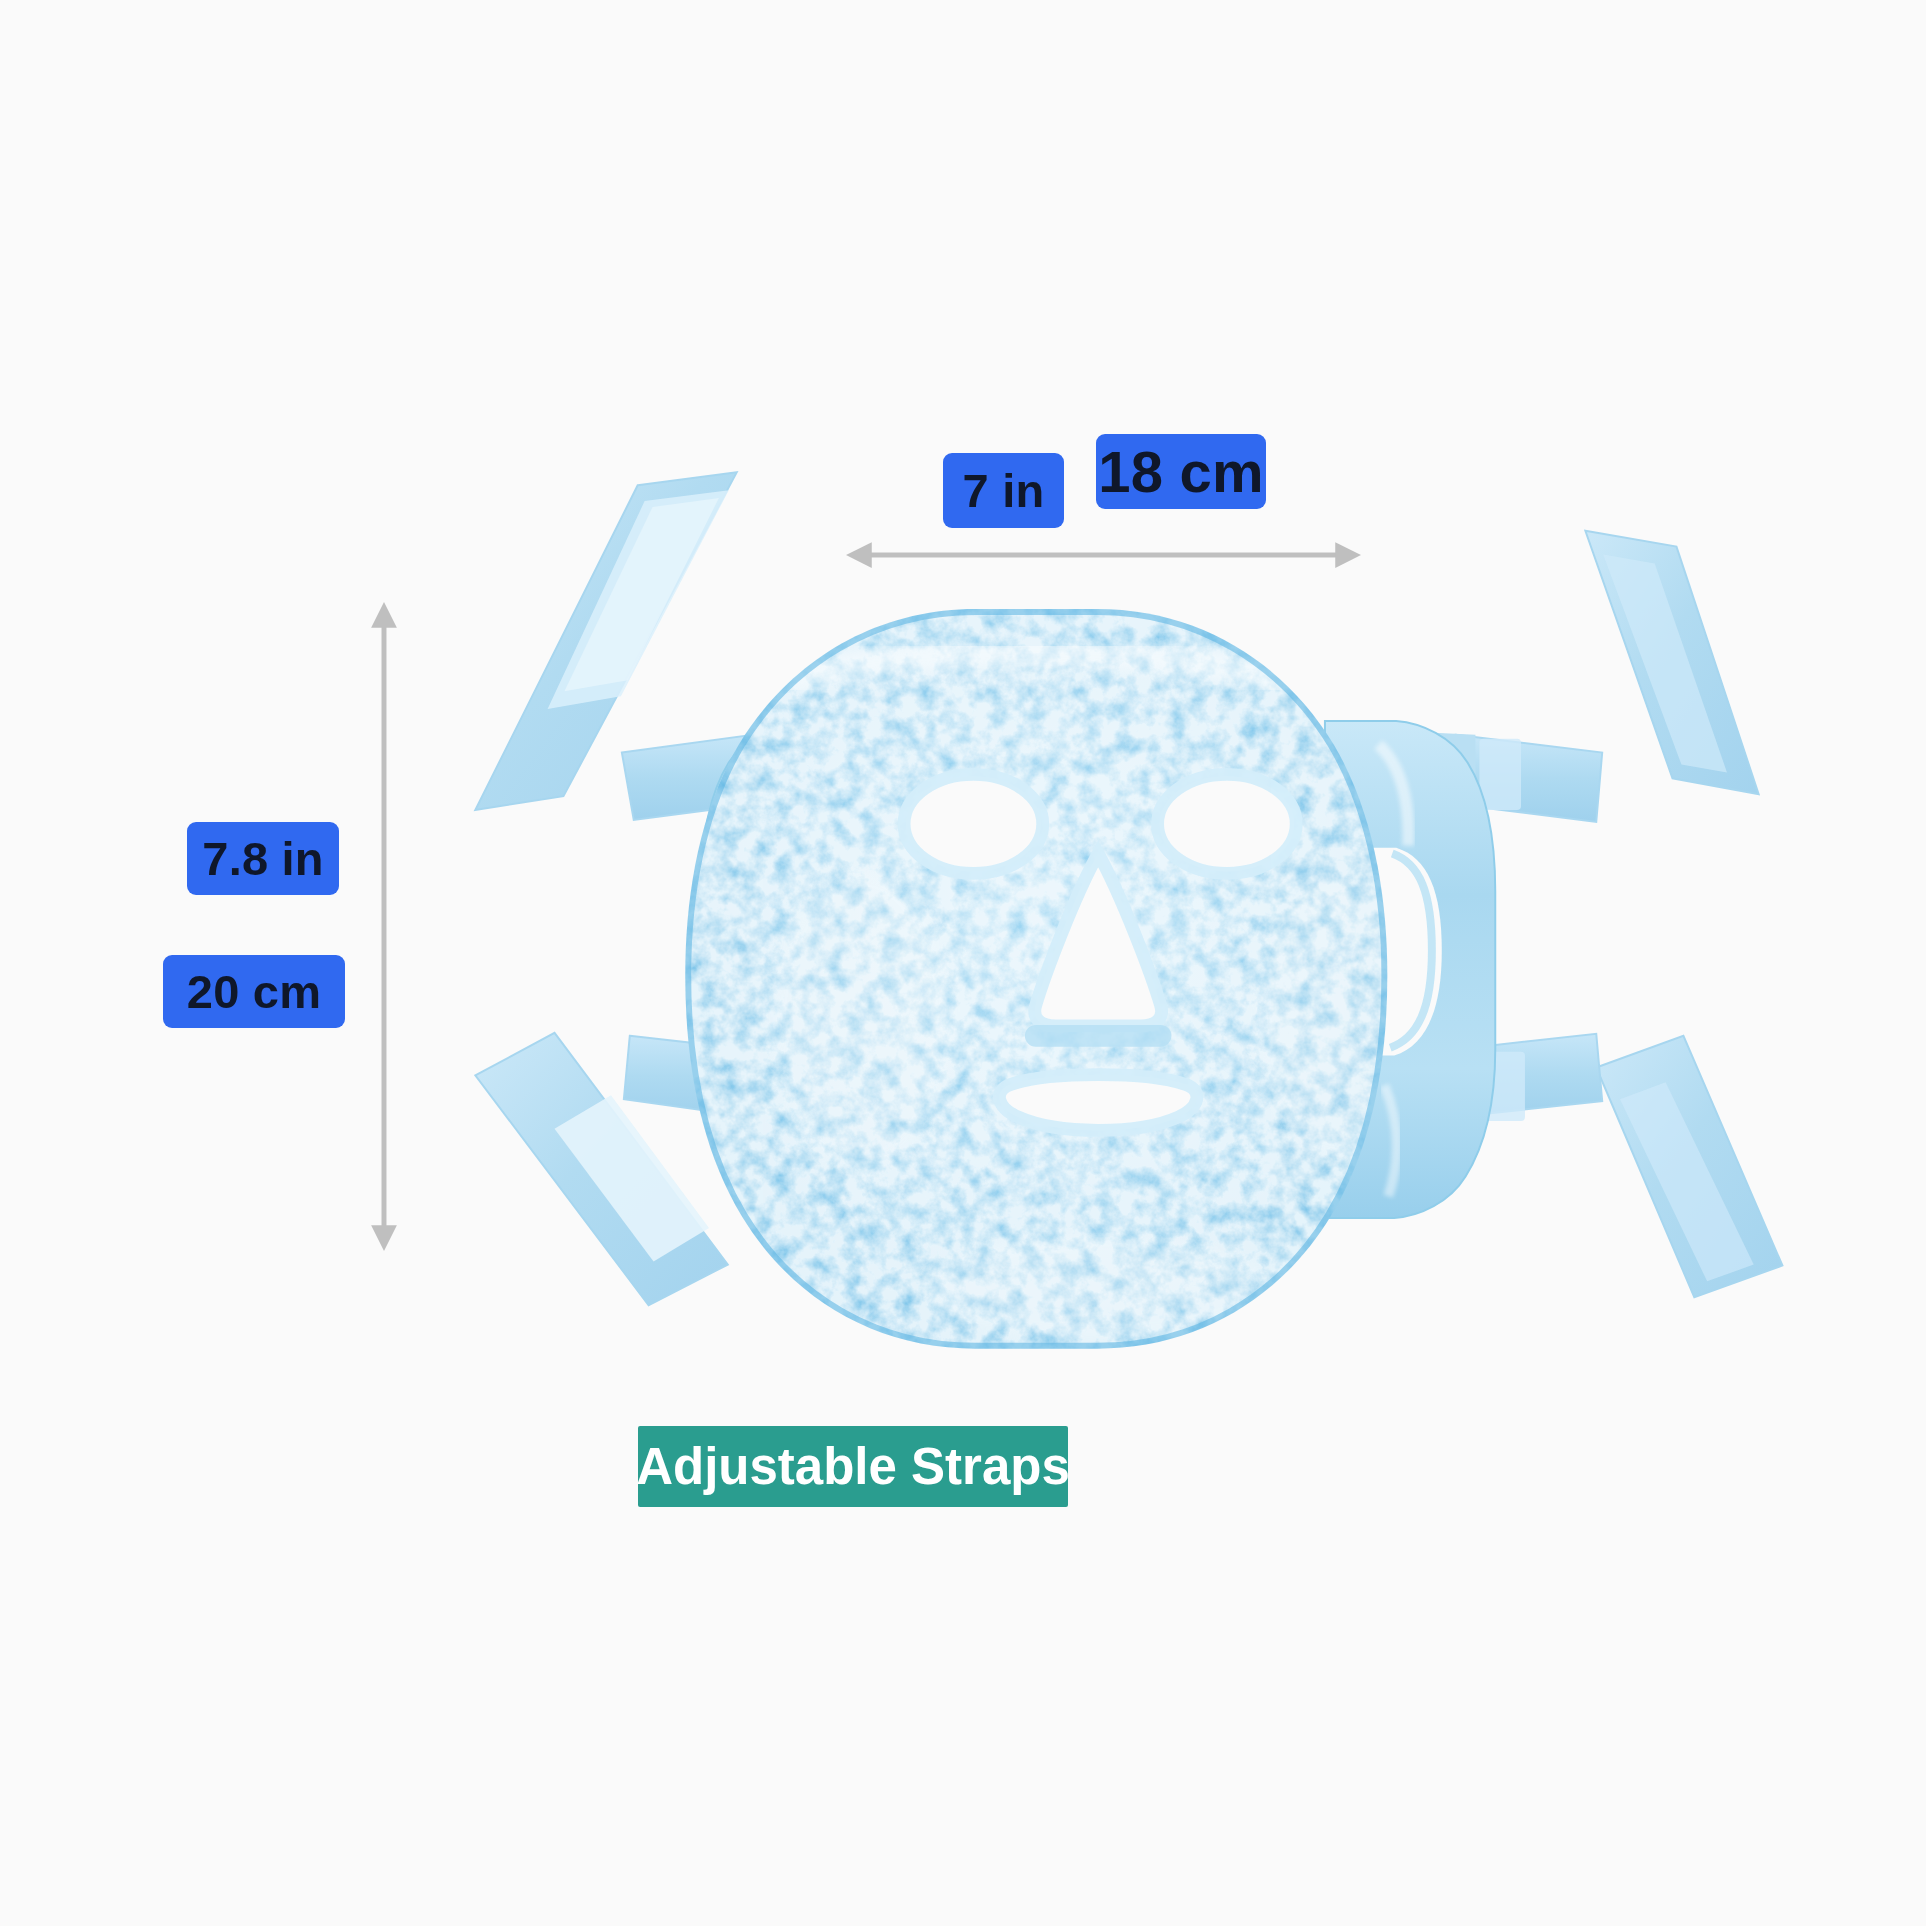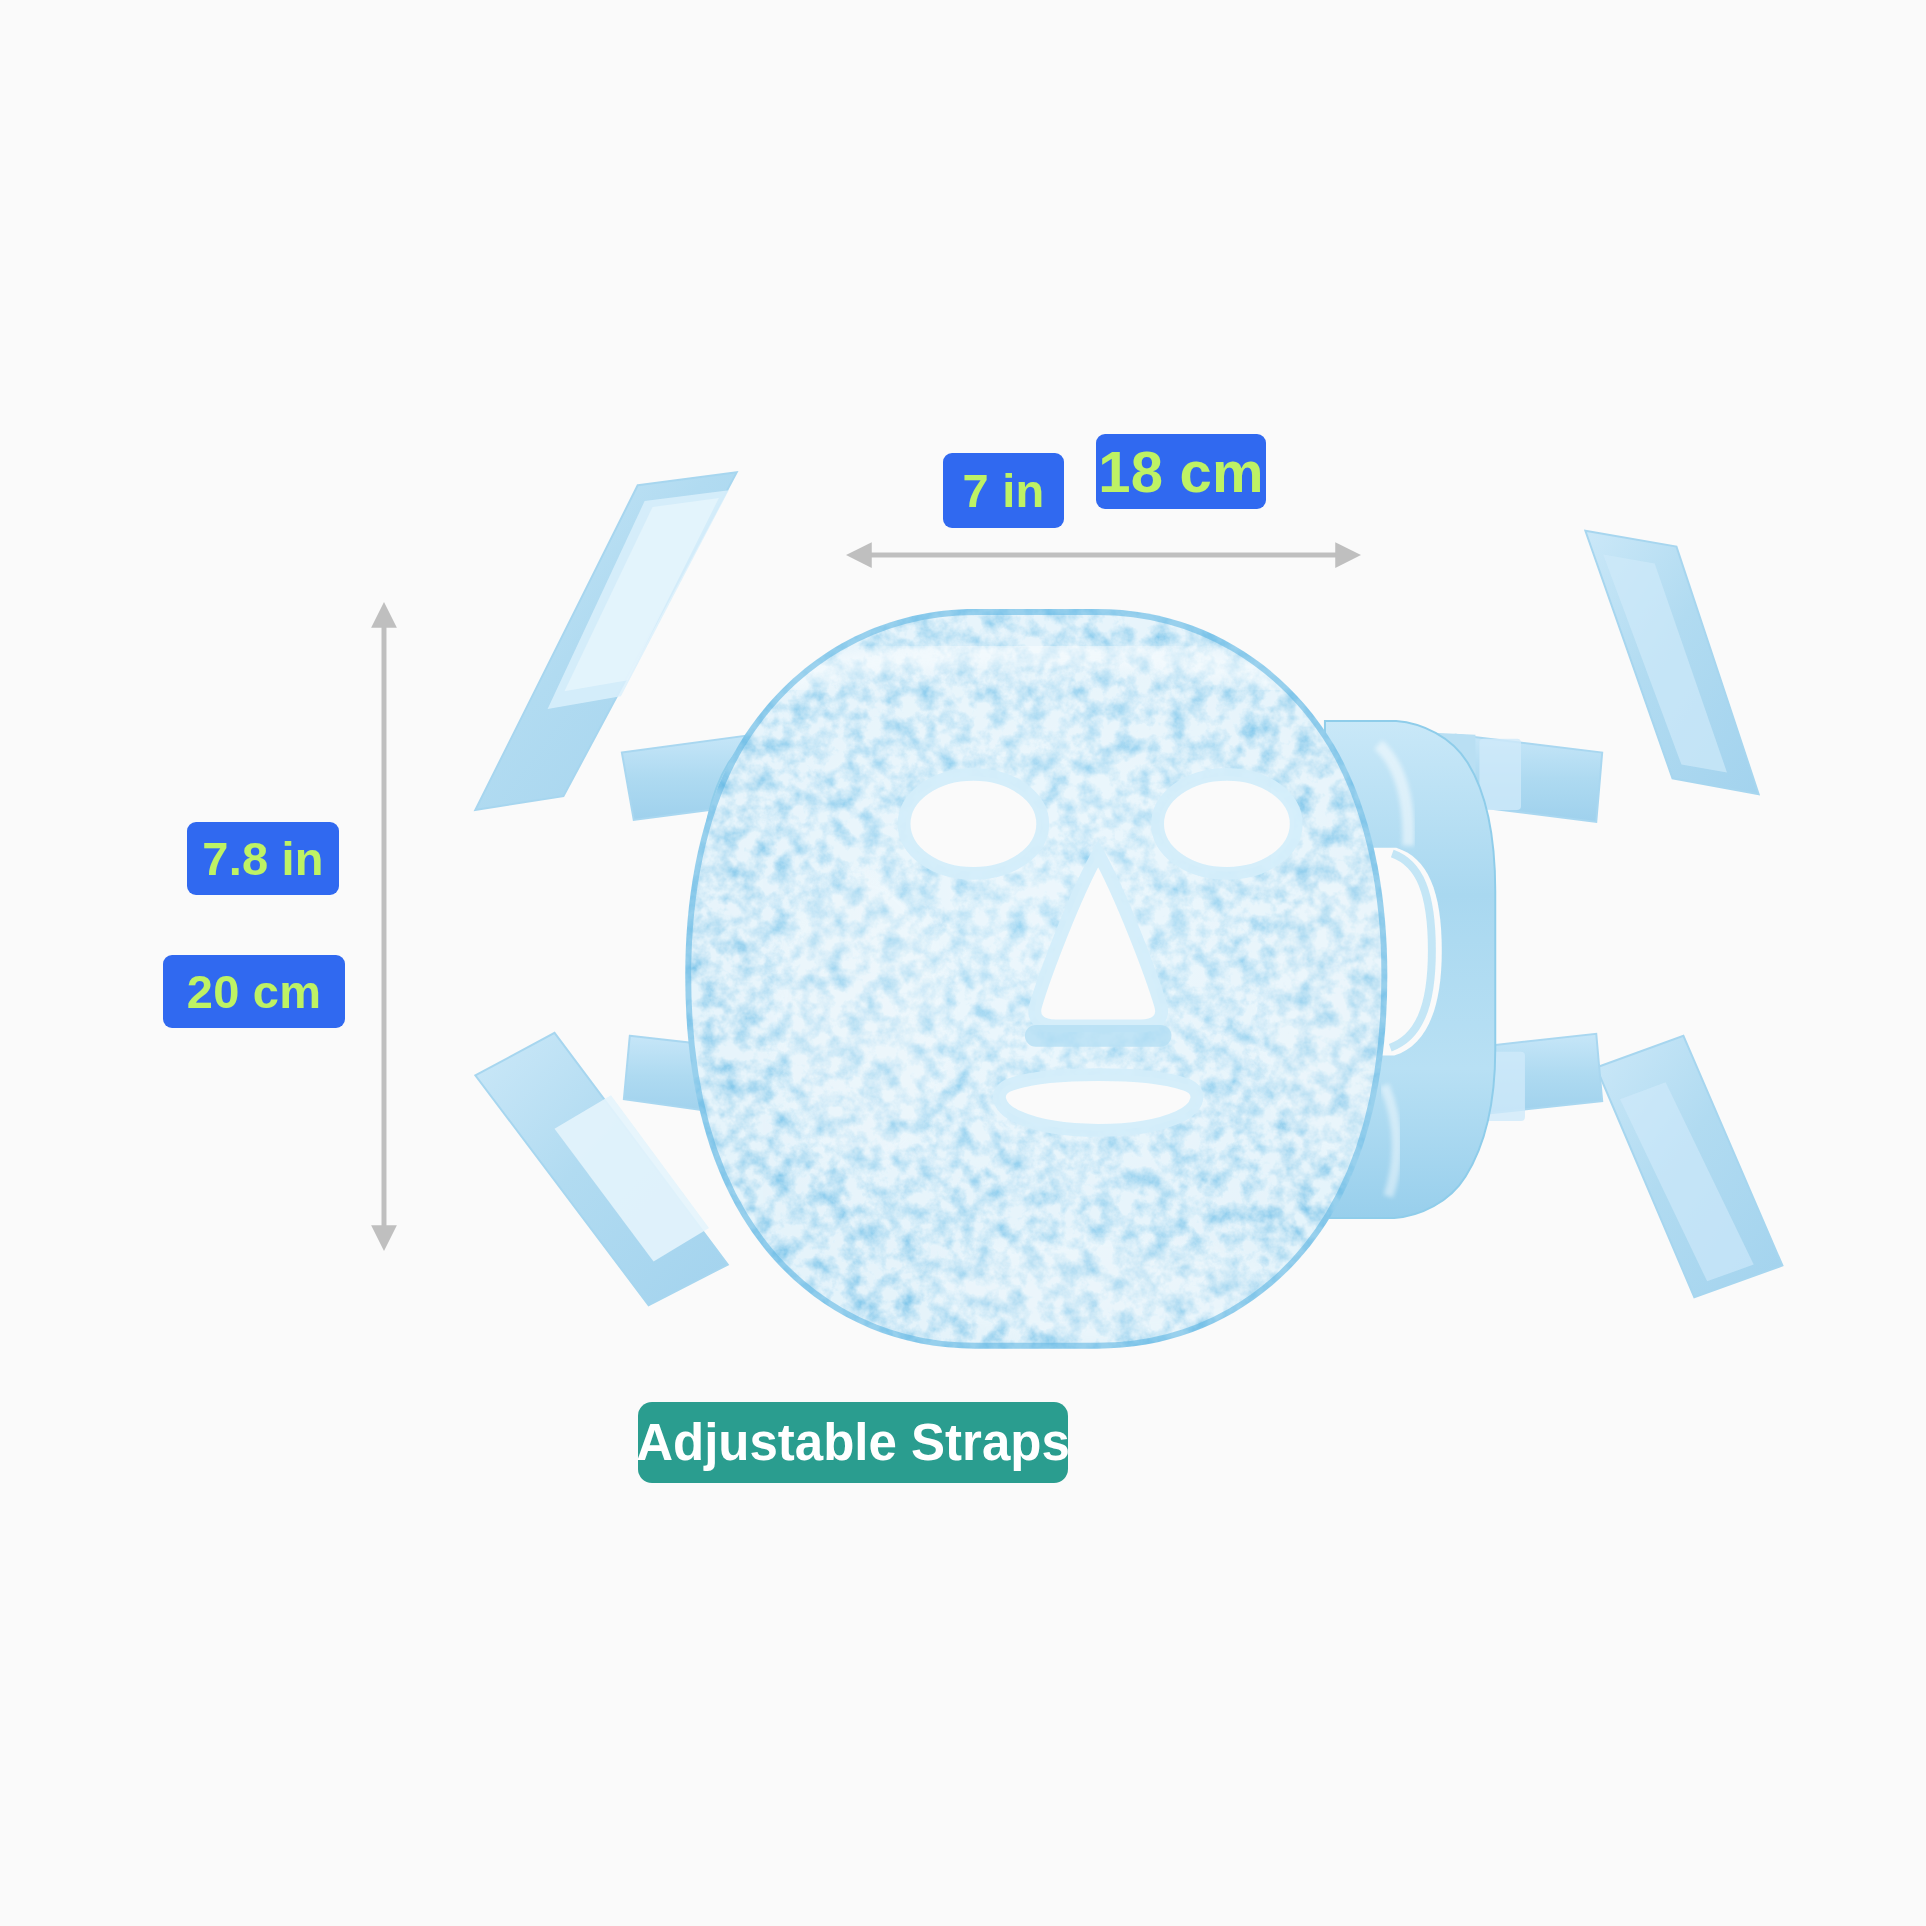--- a/index.html
+++ b/index.html
@@ -21,47 +21,48 @@
     background: #fafafa;
   }
 
   
   .dim-badge {
     position: absolute;
     display: flex;
     align-items: center;
     justify-content: center;
     background: #3069f0;
-    color: #bef264;
+    color: #0f172a;
     border-radius: 9px;
     font-family: "Liberation Sans", sans-serif;
     font-weight: 700;
     letter-spacing: 0.2px;
     white-space: nowrap;
     box-sizing: border-box;
   }
   #badge-width-in  { left: 943px;  top: 453px;  width: 121px; height: 75px;  font-size: 47px; }
   #badge-width-cm  { left: 1096px; top: 434px;  width: 170px; height: 75px;  font-size: 58px; }
   #badge-height-in { left: 187px;  top: 822px;  width: 152px; height: 73px;  font-size: 47px; }
   #badge-height-cm { left: 163px;  top: 955px;  width: 182px; height: 73px;  font-size: 47px; }
 
   
   .feature-badge {
     position: absolute;
     display: flex;
     align-items: center;
     justify-content: center;
     color: #ffffff;
-    border-radius: 14px;
+    border-radius: 2px;
     font-family: "Liberation Sans", sans-serif;
     font-weight: 700;
     white-space: nowrap;
     box-sizing: border-box;
     font-size: 51px;
     height: 81px;
+    margin-top: 24px;
   }
   #badge-straps  { left: 638px;  top: 1402px; width: 430px; background: #2a9d8f; }
   #badge-onesize { left: 1135px; top: 1402px; width: 444px; background: #ce8395; }
 
   
   .measure-line { position: absolute; }
 
   #measure-width  { left: 846px;  top: 535px;  width: 515px; height: 40px; }
   #measure-height { left: 364px;  top: 602px;  width: 40px;  height: 649px; }
 

